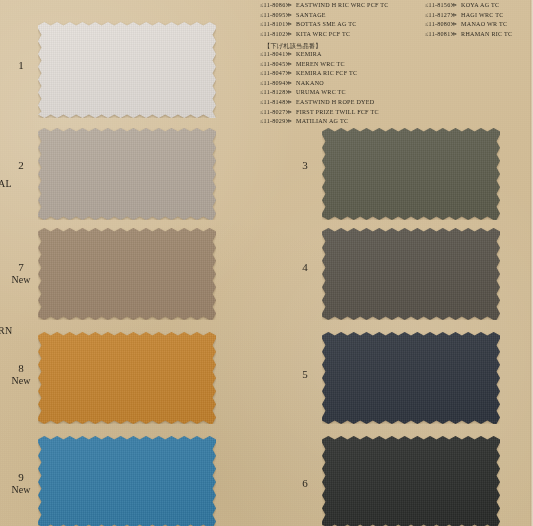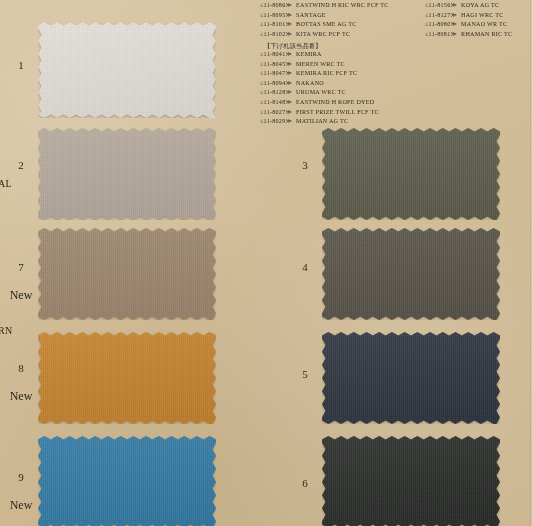--- a/index.html
+++ b/index.html
@@ -75,21 +75,21 @@
   }
 
   .swatch-number {
     position: absolute;
     font-family: "Liberation Serif", serif;
     color: #2b2720;
     text-align: center;
     line-height: 1.05;
   }
   .swatch-number .n { display: block; font-size: 11px; }
-  .swatch-number .new { display: block; font-size: 12px; margin-top: 15px; }
+  .swatch-number .new { display: block; font-size: 10px; margin-top: 1px; }
 
   
   .swatch {
     position: absolute;
     
     -webkit-mask-image:
       conic-gradient(from -45deg at 50% 0%, #000 0deg 90deg, transparent 90deg 360deg),
       linear-gradient(#000, #000);
     filter: drop-shadow(0.6px 1.1px 1.1px rgba(70,50,25,0.33));
   }

